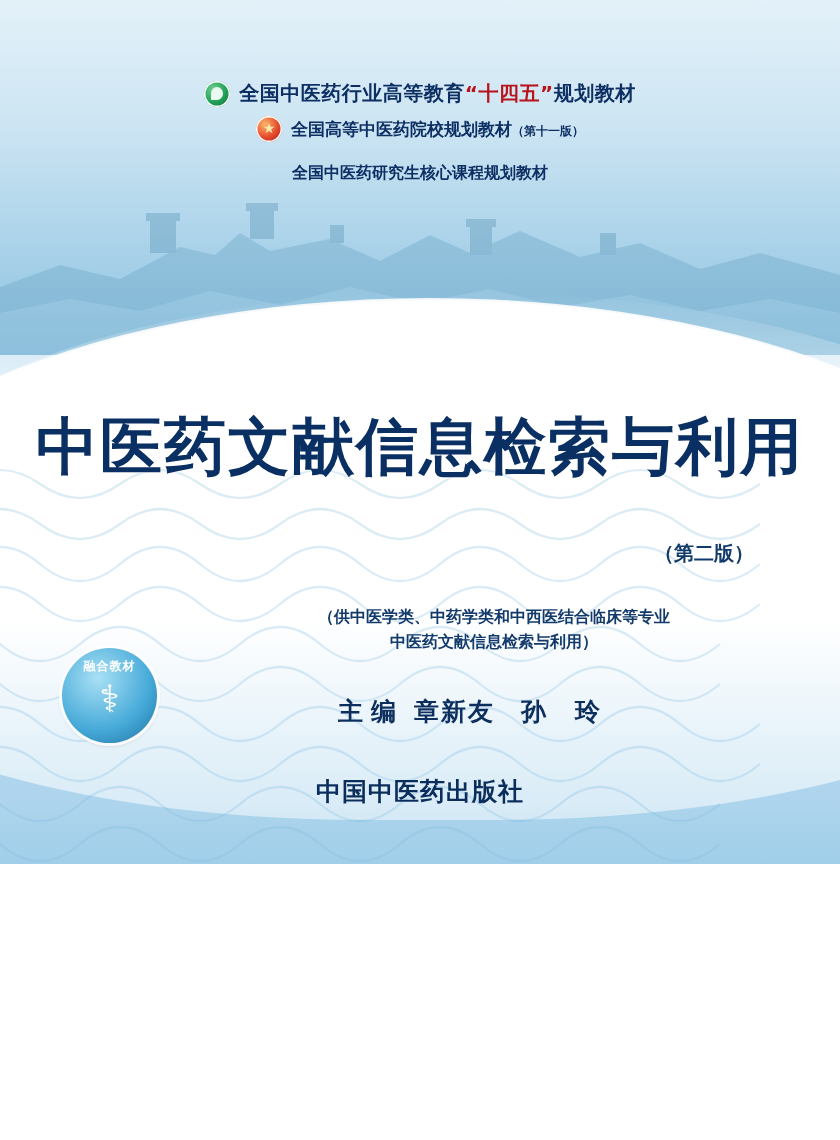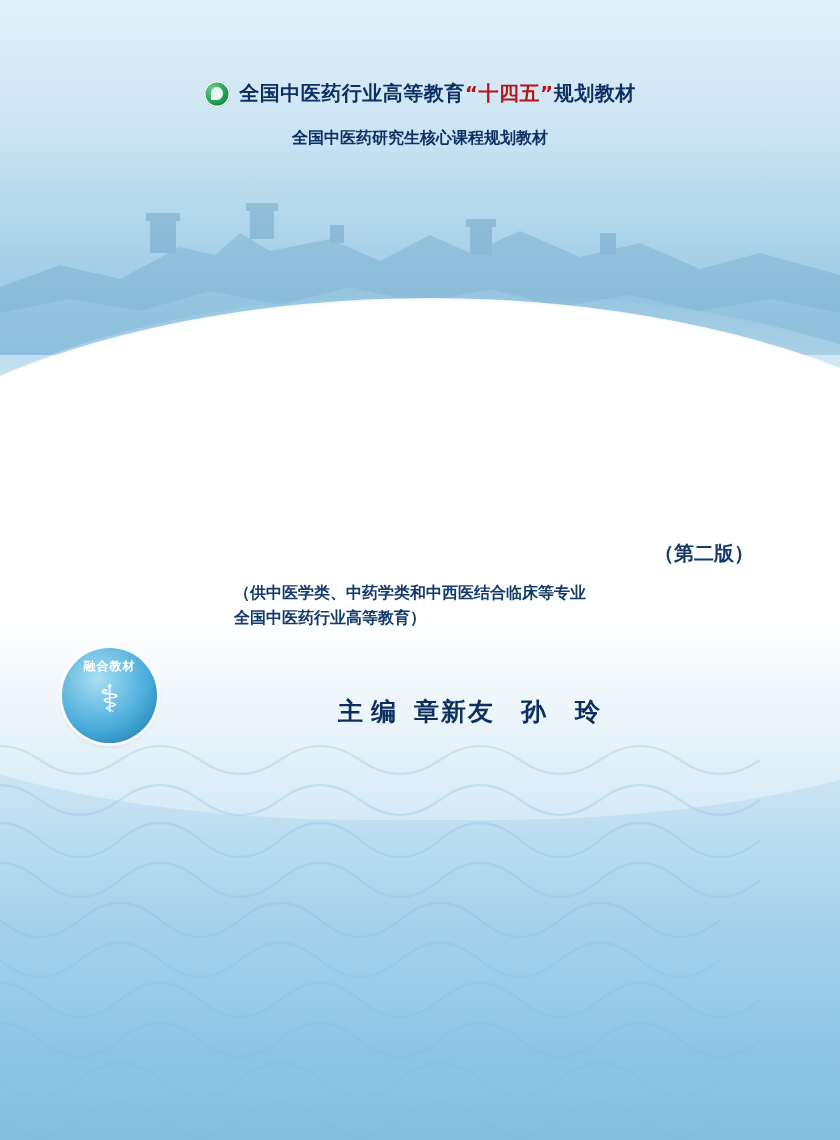--- a/index.html
+++ b/index.html
@@ -4,21 +4,21 @@
 <style>
   html,body{margin:0;padding:0;}
   body{
     width:840px;height:1140px;
     font-family:"Liberation Sans", sans-serif;
     background:#ffffff;
     overflow:hidden;
   }
   .cover{
     position:relative;
-    width:840px;height:1140px;
+    width:840px;height:864px;
     overflow:hidden;
     background:linear-gradient(180deg,#dfeef8 0%,#cfe6f4 18%,#bcdcef 30%,#e8f3fa 46%,#ffffff 52%,#eaf4fb 60%,#cfe6f5 72%,#a9d2ec 88%,#8fc3e4 100%);
     text-decoration:underline;
   }
 
   
   .sky{
     position:absolute;left:0;top:0;width:840px;height:355px;
     background:linear-gradient(180deg,#e3f1f9 0%,#cde5f3 35%,#a9d2e9 70%,#8dc2e0 100%);
   }
@@ -108,22 +108,22 @@
     letter-spacing:2px;
     font-family:"DejaVu Sans","Liberation Sans",sans-serif;
     text-shadow:0 1px 0 rgba(255,255,255,.7);
   }
   .edition{
     position:absolute;right:86px;top:540px;
     font-size:20px;font-weight:bold;color:#123a6b;
     font-family:"DejaVu Sans","Liberation Sans",sans-serif;
   }
   .audience{
-    position:absolute;right:86px;top:580px;
-    text-align:left;width:520px;
+    position:absolute;right:86px;top:604px;
+    text-align:center;width:520px;
     font-size:16px;font-weight:bold;color:#123a6b;line-height:25px;
     font-family:"DejaVu Sans","Liberation Sans",sans-serif;
   }
   .editors{
     position:absolute;left:0;top:695px;width:840px;
     text-align:center;padding-left:100px;box-sizing:border-box;
     font-size:25px;font-weight:bold;color:#0c2f5e;letter-spacing:2px;
     font-family:"DejaVu Sans","Liberation Sans",sans-serif;
   }
   .editors .lbl{letter-spacing:8px;margin-right:10px;}
@@ -199,38 +199,44 @@
     </svg>
   </div>
 
   <div class="badges">
 
     <div class="badge-row">
       <span class="badge-logo logo-green"></span>
       <span class="badge-text-1"><span>全国中医药行业高等教育</span><span class="hl">“十四五”</span><span>规划教材</span></span>
     </div>
 
+    <div class="badge-row">
+      <span class="badge-logo logo-red"></span>
+      <span class="badge-text-2"><span>全国高等中医药院校规划教材</span><span class="small">（第十一版）</span></span>
+    </div>
 
     <div class="badge-row">
       <span class="badge-text-3">全国中医药研究生核心课程规划教材</span>
     </div>
 
   </div>
 
+  <div class="title">中医药文献信息检索与利用</div>
 
   <div class="edition">（第二版）</div>
 
   <div class="audience">
     <div>（供中医学类、中药学类和中西医结合临床等专业</div>
-    <div>全国中医药行业高等教育）</div>
+    <div>中医药文献信息检索与利用）</div>
   </div>
 
   <div class="editors">
     <span class="lbl">主编</span><span>章新友</span><span class="nm2">孙　玲</span>
   </div>
 
   <div class="seal">
     <div class="seal-txt">融合教材</div>
     <div class="seal-fig">⚕</div>
   </div>
 
+  <div class="publisher">中国中医药出版社</div>
 
 </div>
 
 </body></html>

